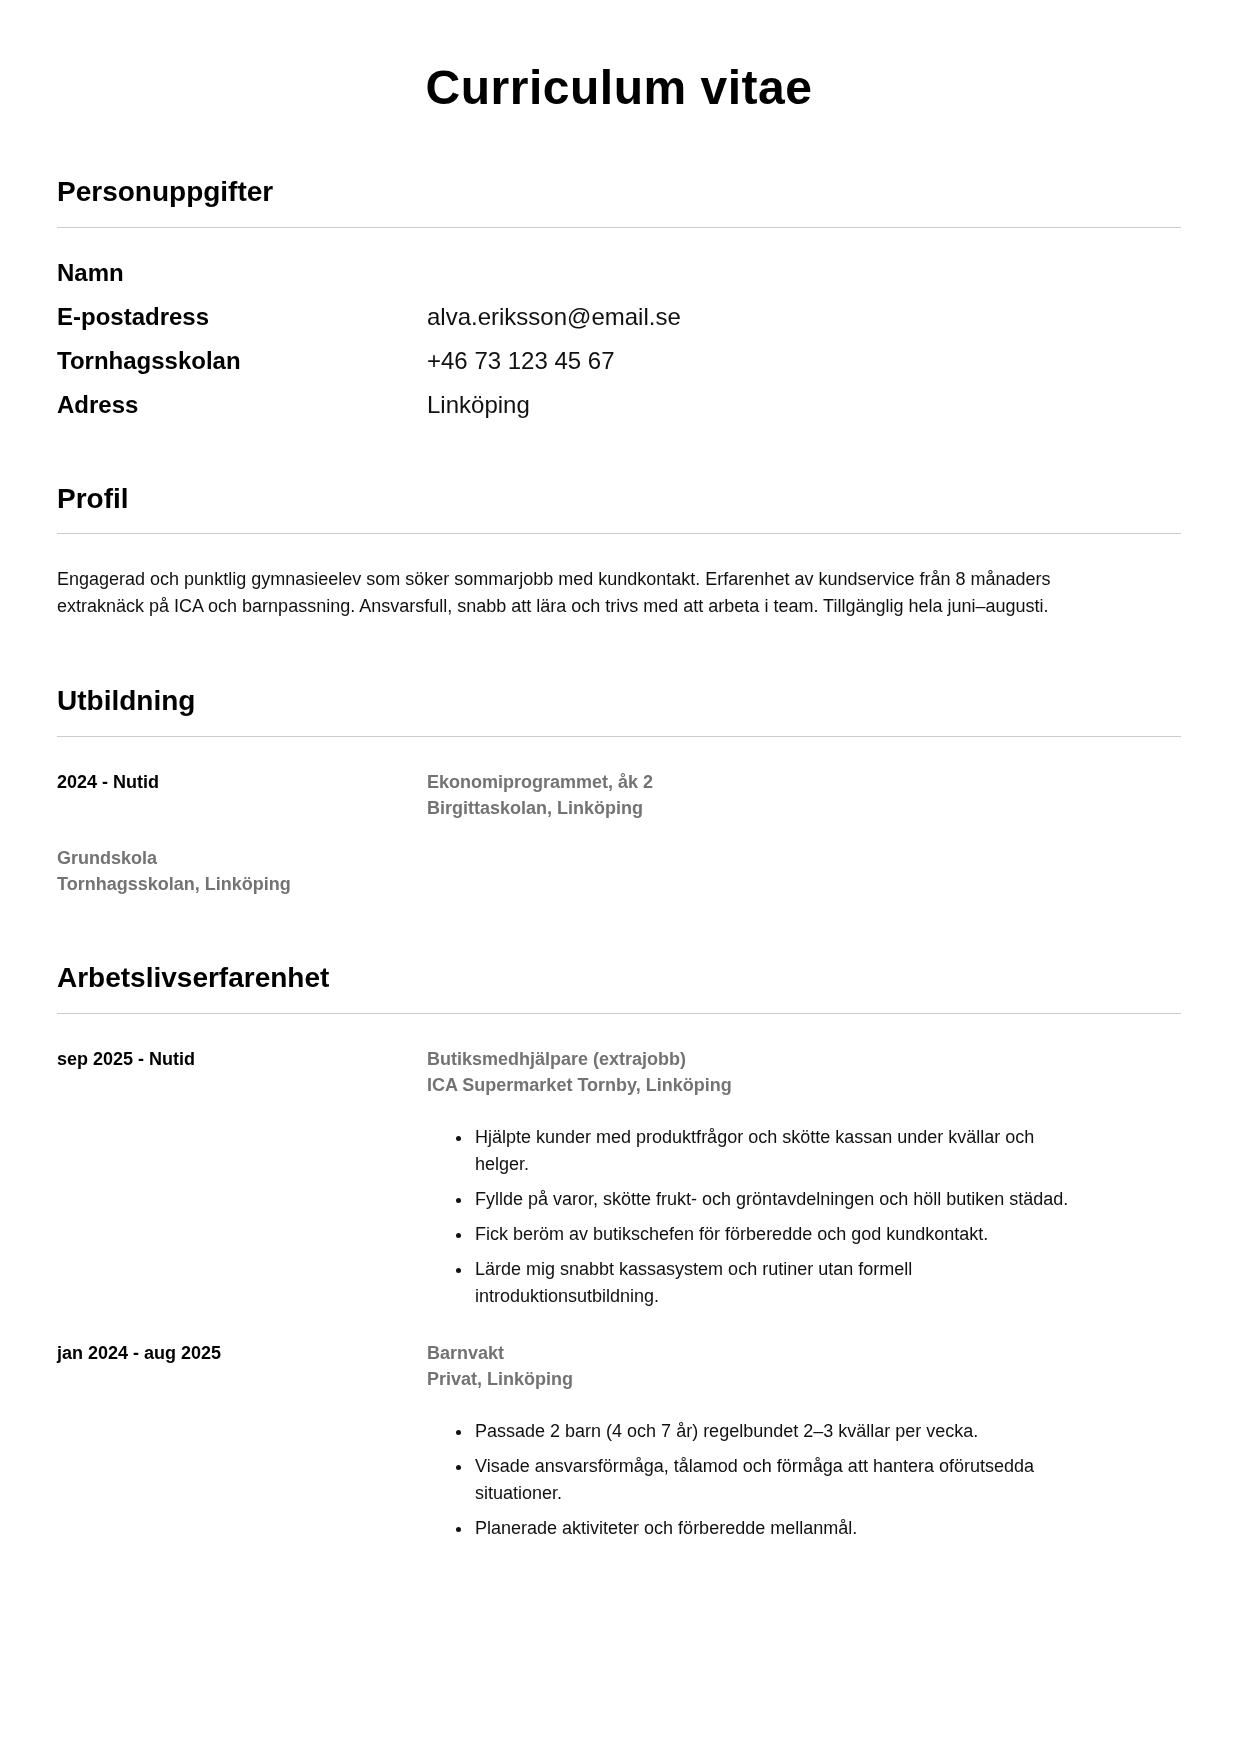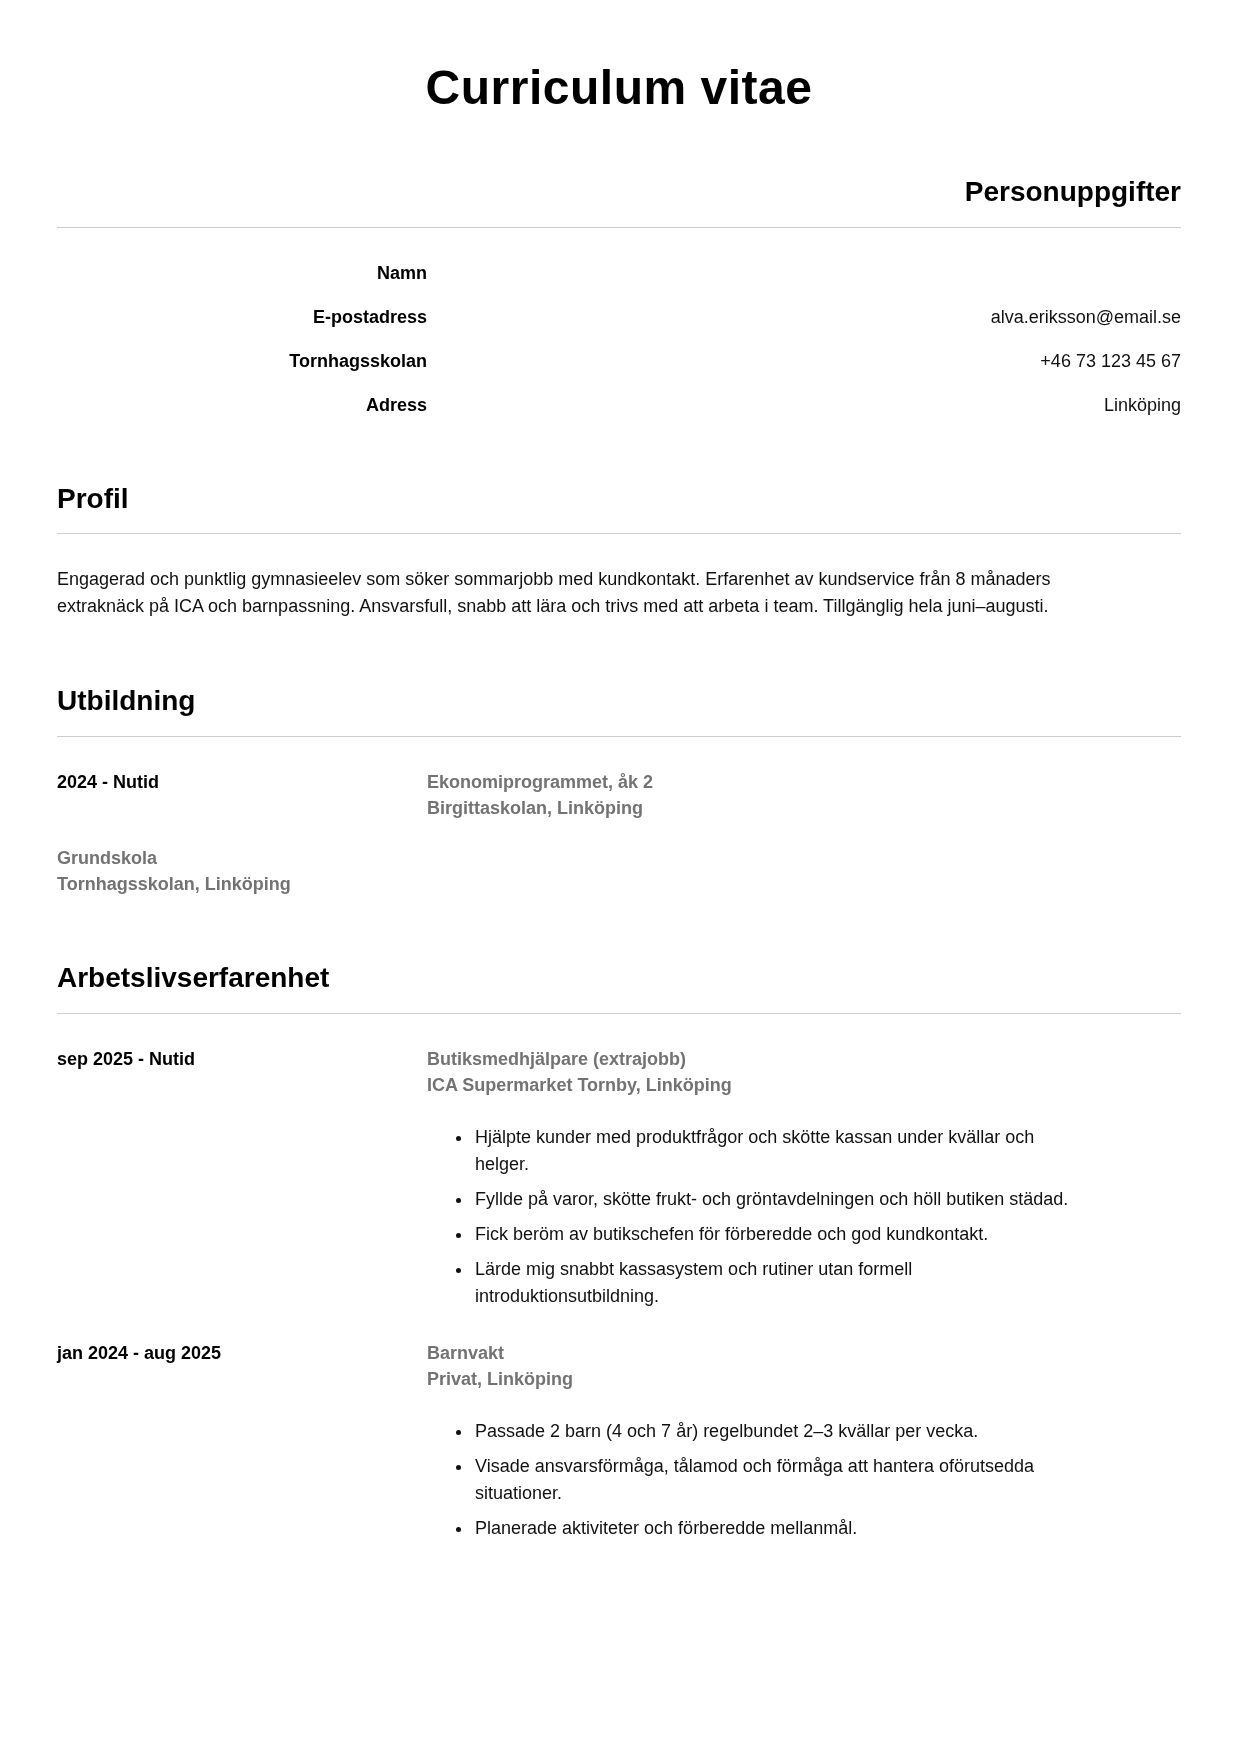--- a/index.html
+++ b/index.html
@@ -18,42 +18,42 @@
   h1.doc-title {
     margin: 26px 0 0 0;
     font-size: 48px;
     line-height: 1.15;
     font-weight: bold;
     text-align: center;
     color: #000000;
     letter-spacing: 0.5px;
   }
   section.cv-section { margin-top: 64px; }
-  section.cv-section:first-of-type { margin-top: 60px; text-align: right; }
+  section.cv-section:first-of-type { margin-top: 60px; }
   h2.section-heading {
     margin: 0;
     font-size: 28px;
     line-height: 1.2;
     font-weight: bold;
     color: #000000;
   }
   hr.section-divider {
     border: none;
     border-top: 1px solid #cccccc;
     margin: 18px 0 0 0;
     height: 0;
   }
   .section-body { margin-top: 32px; }
 
   
   .info-row {
     display: grid;
     grid-template-columns: 370px 1fr;
     margin-bottom: 18px;
-    font-size: 18px;
+    font-size: 24px;
     line-height: 26px;
   }
   .info-label { font-weight: bold; color: #000000; }
   .info-value { font-weight: normal; }
 
   
   .profile-text {
     font-size: 18px;
     line-height: 27px;
     max-width: 1000px;

